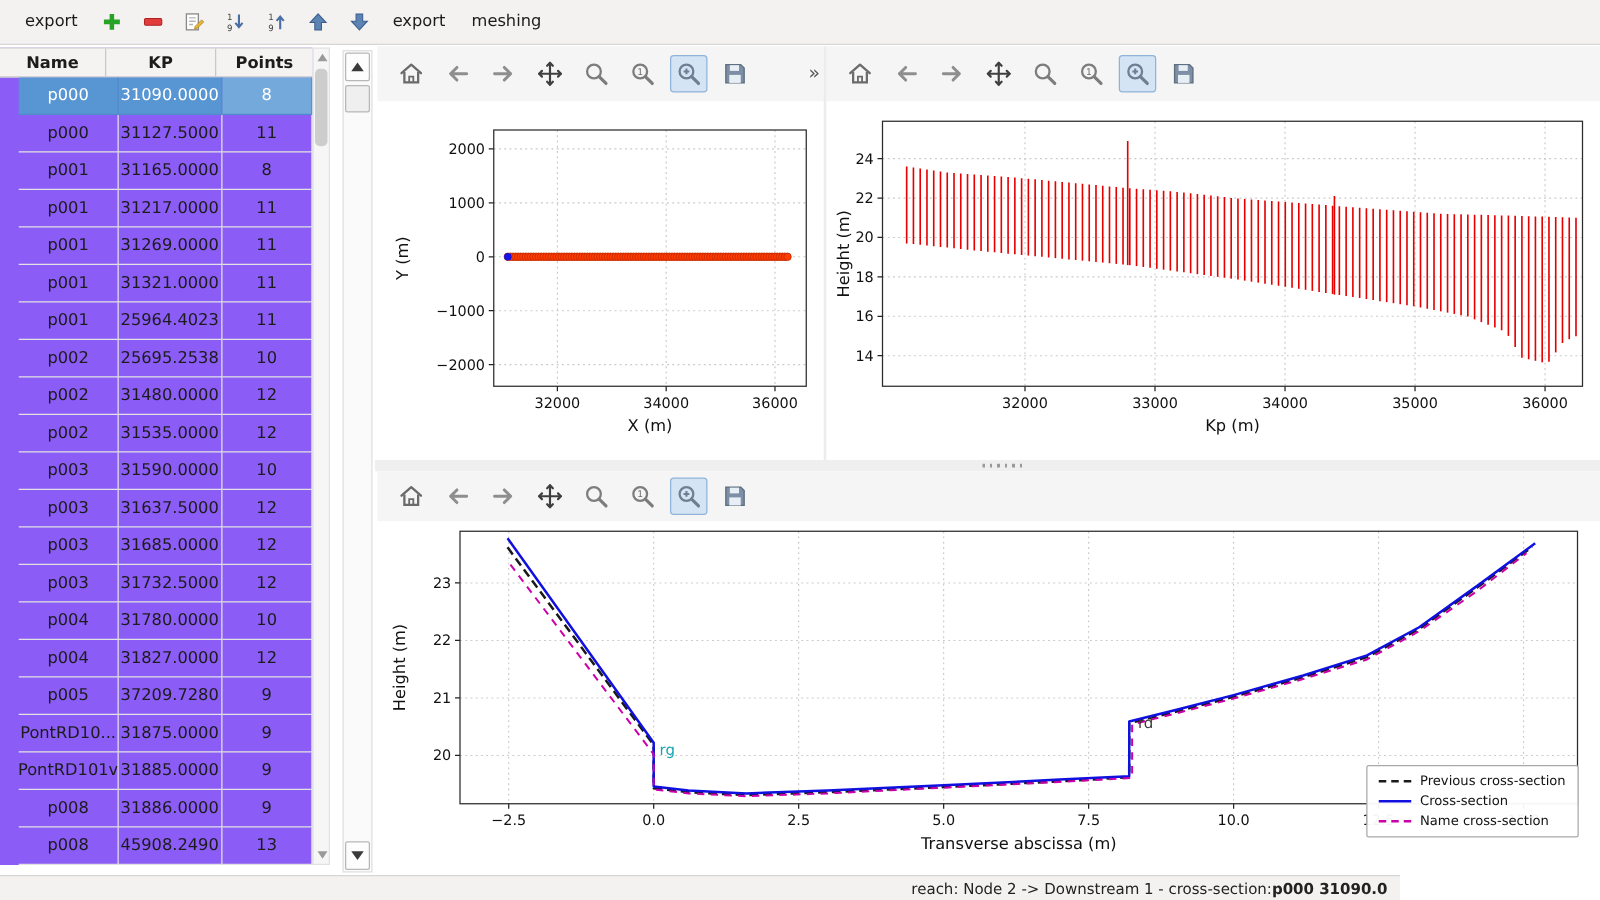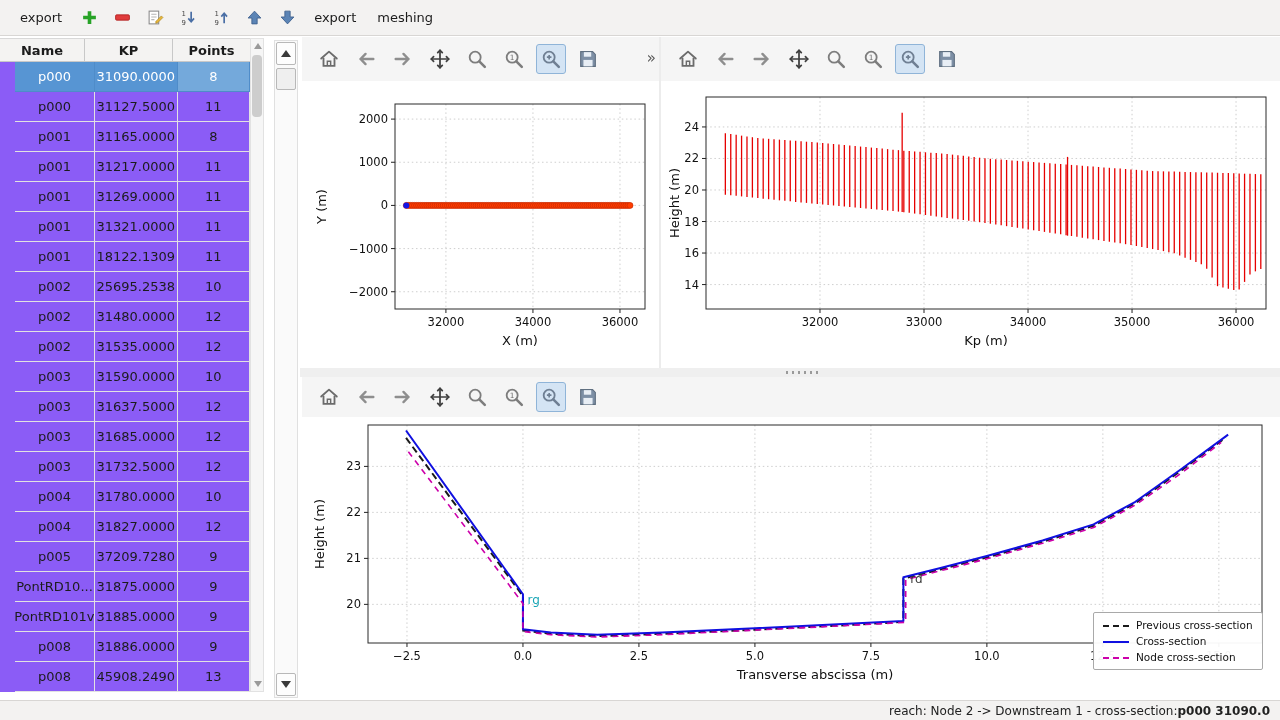--- a/index.html
+++ b/index.html
@@ -76,21 +76,21 @@
   
   .legend { position:absolute; left:791px; top:165px; z-index:2; background:rgba(255,255,255,.95);
     border:1px solid #a9a9a9; border-radius:2px; padding:4px 9px; font-size:10.5px; line-height:16px;
     white-space:nowrap; color:#111;margin-top:28px; }
   .lsample { display:inline-block; width:26px; height:0; margin-right:7px; vertical-align:middle; }
   .lsample.dashed-black   { border-top:2px dashed #1a1a1a; }
   .lsample.solid-blue     { border-top:2px solid #1010e0; }
   .lsample.dashed-magenta { border-top:2px dashed #cc00aa; }
 
   
-  #status-bar { position:absolute; left:0; top:700px; width:1280px; height:20px;
+  #status-bar { position:absolute; left:0; top:700px; width:1120px; height:20px;
     background:#f3f2f1; border-top:1px solid #d8d6d4; display:flex; justify-content:flex-end;
     align-items:center; padding:0 10px; font-size:12px; color:#222;text-align:center; }
 </style>
 </head>
 <body>
 
 <div id="top-toolbar">
   <div class="tb-text">export</div>
   <div class="tb-icon">
     <svg viewBox="0 0 16 16" width="17" height="17">
@@ -169,21 +169,21 @@
         <div class="tcell kp">31269.0000</div>
         <div class="tcell points">11</div>
       </div>
       <div class="trow">
         <div class="tcell name">p001</div>
         <div class="tcell kp">31321.0000</div>
         <div class="tcell points">11</div>
       </div>
       <div class="trow">
         <div class="tcell name">p001</div>
-        <div class="tcell kp">18122.1309</div>
+        <div class="tcell kp">25964.4023</div>
         <div class="tcell points">11</div>
       </div>
       <div class="trow">
         <div class="tcell name">p002</div>
         <div class="tcell kp">25695.2538</div>
         <div class="tcell points">10</div>
       </div>
       <div class="trow">
         <div class="tcell name">p002</div>
         <div class="tcell kp">31480.0000</div>
@@ -729,21 +729,21 @@
           <path d="M4 4 H17 L20 7 V20 H4 Z" fill="#7d8fa5" stroke="#5f6f80" stroke-width="1.2"></path>
           <rect x="7.5" y="4.5" width="8" height="5" fill="#e8eef5"></rect>
           <rect x="7" y="13" width="10" height="7" fill="#e8eef5"></rect>
         </svg>
       </div>
     </div>
   <div class="plot">
     <div class="legend">
       <div><span class="lsample dashed-black"></span><span>Previous cross-section</span></div>
       <div><span class="lsample solid-blue"></span><span>Cross-section</span></div>
-      <div><span class="lsample dashed-magenta"></span><span>Node cross-section</span></div>
+      <div><span class="lsample dashed-magenta"></span><span>Name cross-section</span></div>
     </div>
   <svg width="978" height="281">
         <line x1="104.97042034250128" y1="6" x2="104.97042034250128" y2="224" stroke="#c9c9c9" stroke-width="0.9" stroke-dasharray="1.5,2.7"></line>
         <line x1="220.95381421899324" y1="6" x2="220.95381421899324" y2="224" stroke="#c9c9c9" stroke-width="0.9" stroke-dasharray="1.5,2.7"></line>
         <line x1="336.9372080954852" y1="6" x2="336.9372080954852" y2="224" stroke="#c9c9c9" stroke-width="0.9" stroke-dasharray="1.5,2.7"></line>
         <line x1="452.9206019719772" y1="6" x2="452.9206019719772" y2="224" stroke="#c9c9c9" stroke-width="0.9" stroke-dasharray="1.5,2.7"></line>
         <line x1="568.9039958484691" y1="6" x2="568.9039958484691" y2="224" stroke="#c9c9c9" stroke-width="0.9" stroke-dasharray="1.5,2.7"></line>
         <line x1="684.887389724961" y1="6" x2="684.887389724961" y2="224" stroke="#c9c9c9" stroke-width="0.9" stroke-dasharray="1.5,2.7"></line>
         <line x1="800.8707836014531" y1="6" x2="800.8707836014531" y2="224" stroke="#c9c9c9" stroke-width="0.9" stroke-dasharray="1.5,2.7"></line>
         <line x1="916.854177477945" y1="6" x2="916.854177477945" y2="224" stroke="#c9c9c9" stroke-width="0.9" stroke-dasharray="1.5,2.7"></line>

